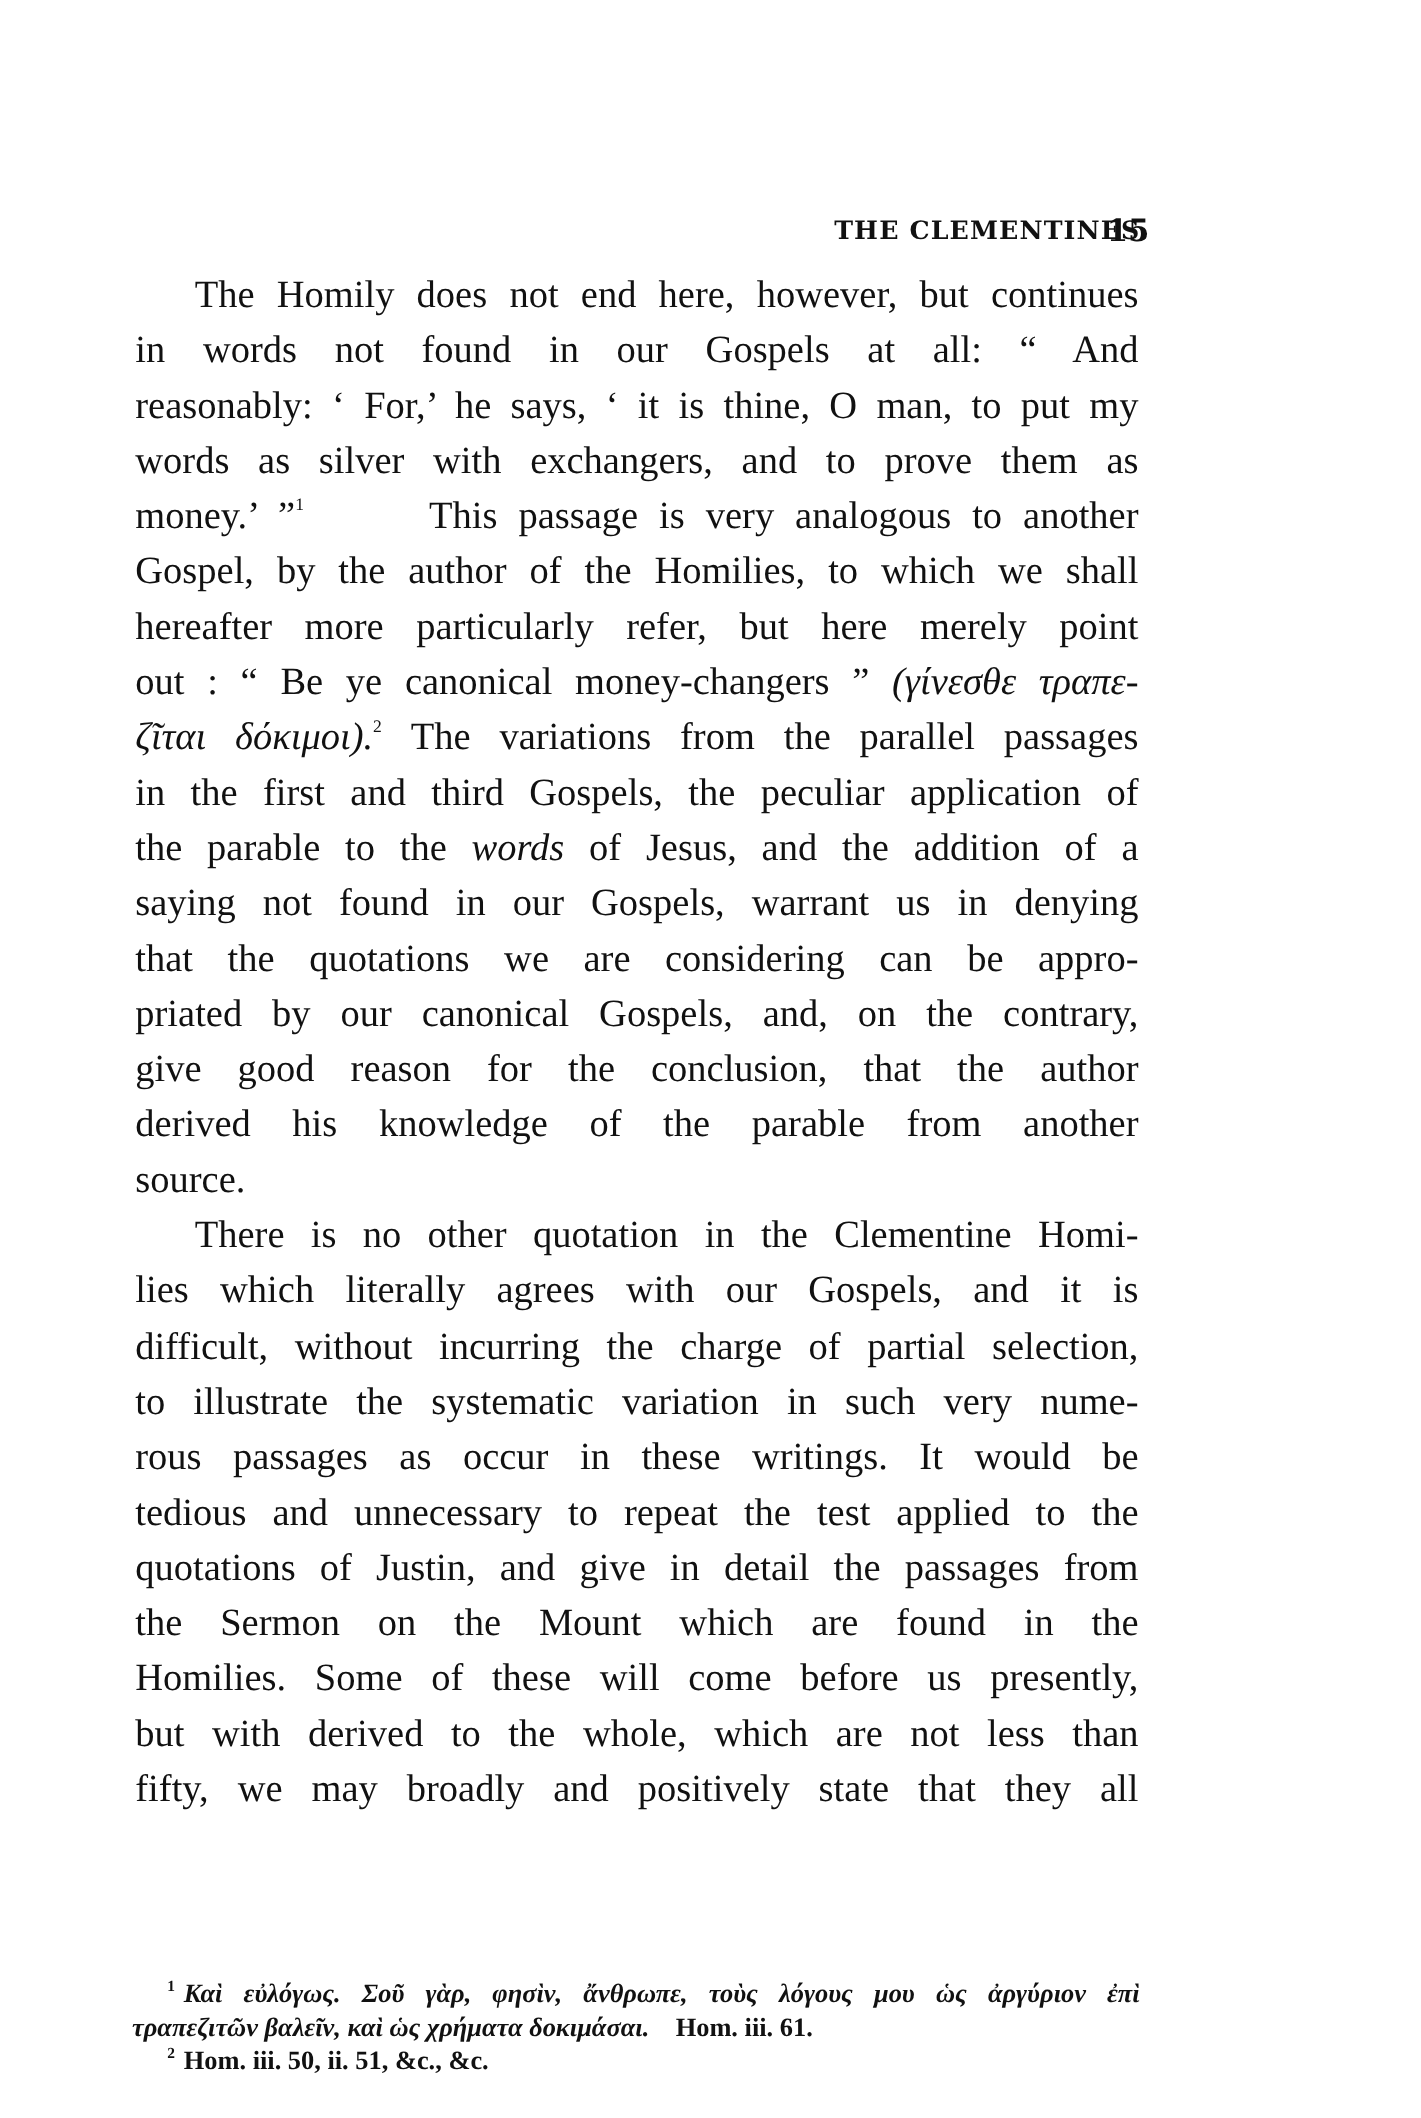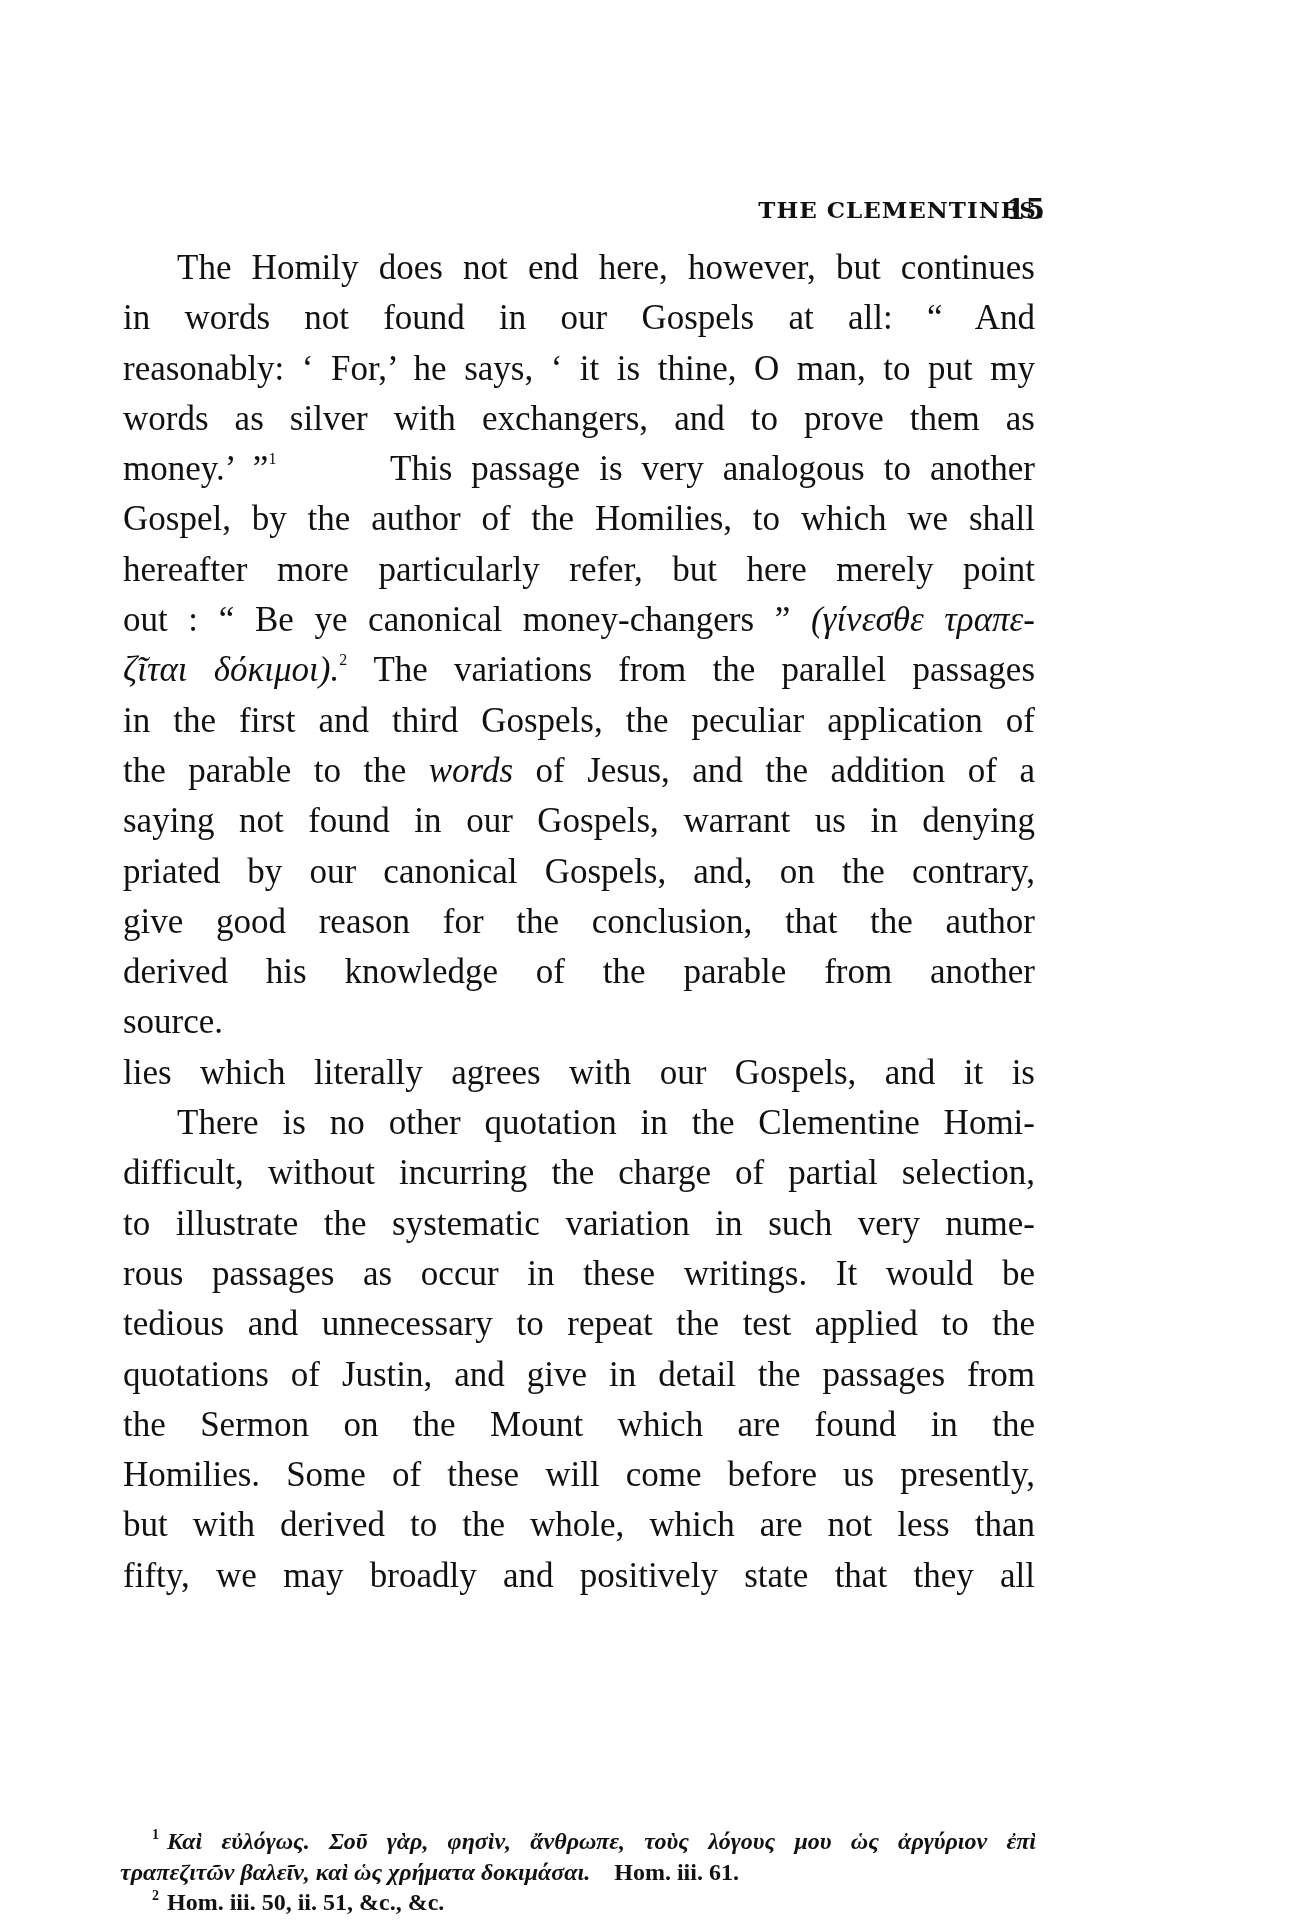--- a/index.html
+++ b/index.html
@@ -83,21 +83,20 @@
     font-weight: bold;
   }
   .fn-line {
     display: block;
     white-space: nowrap;
     height: 30.5px;
   }
   .fn-line.justify {
     text-align: justify;
     text-align-last: justify;
-    margin-top: 28px;
   }
   .fn-line.indent {
     padding-left: 32px;
   }
   .fn-greek {
     font-style: italic;
   }
   .fn-marker {
     font-size: 14px;
     vertical-align: 10px;
@@ -121,29 +120,30 @@
     <span class="line">reasonably: ‘ For,’ he says, ‘ it is thine, O man, to put my</span>
     <span class="line">words as silver with exchangers, and to prove them as</span>
     <span class="line"><span>money.’ ”</span><sup>1</sup>&nbsp;&nbsp;&nbsp;&nbsp;&nbsp; <span>This passage is very analogous to another</span></span>
     <span class="line">Gospel, by the author of the Homilies, to which we shall</span>
     <span class="line">hereafter more particularly refer, but here merely point</span>
     <span class="line"><span>out : “ Be ye canonical money-changers ”</span> <span class="greek">(γίνεσθε τραπε-</span></span>
     <span class="line"><span class="greek">ζῖται δόκιμοι).</span><sup>2</sup> <span>The variations from the parallel passages</span></span>
     <span class="line">in the first and third Gospels, the peculiar application of</span>
     <span class="line"><span>the parable to the</span> <span class="italic">words</span> <span>of Jesus, and the addition of a</span></span>
     <span class="line">saying not found in our Gospels, warrant us in denying</span>
+    <span class="line">that the quotations we are considering can be appro-</span>
     <span class="line">priated by our canonical Gospels, and, on the contrary,</span>
     <span class="line">give good reason for the conclusion, that the author</span>
     <span class="line">derived his knowledge of the parable from another</span>
     <span class="line last">source.</span>
   </div>
 
   <div>
+    <span class="line indent">There is no other quotation in the Clementine Homi-</span>
     <span class="line">lies which literally agrees with our Gospels, and it is</span>
-    <span class="line indent">There is no other quotation in the Clementine Homi-</span>
     <span class="line">difficult, without incurring the charge of partial selection,</span>
     <span class="line">to illustrate the systematic variation in such very nume-</span>
     <span class="line">rous passages as occur in these writings. It would be</span>
     <span class="line">tedious and unnecessary to repeat the test applied to the</span>
     <span class="line">quotations of Justin, and give in detail the passages from</span>
     <span class="line">the Sermon on the Mount which are found in the</span>
     <span class="line">Homilies. Some of these will come before us presently,</span>
     <span class="line">but with derived to the whole, which are not less than</span>
     <span class="line">fifty, we may broadly and positively state that they all</span>
   </div>

